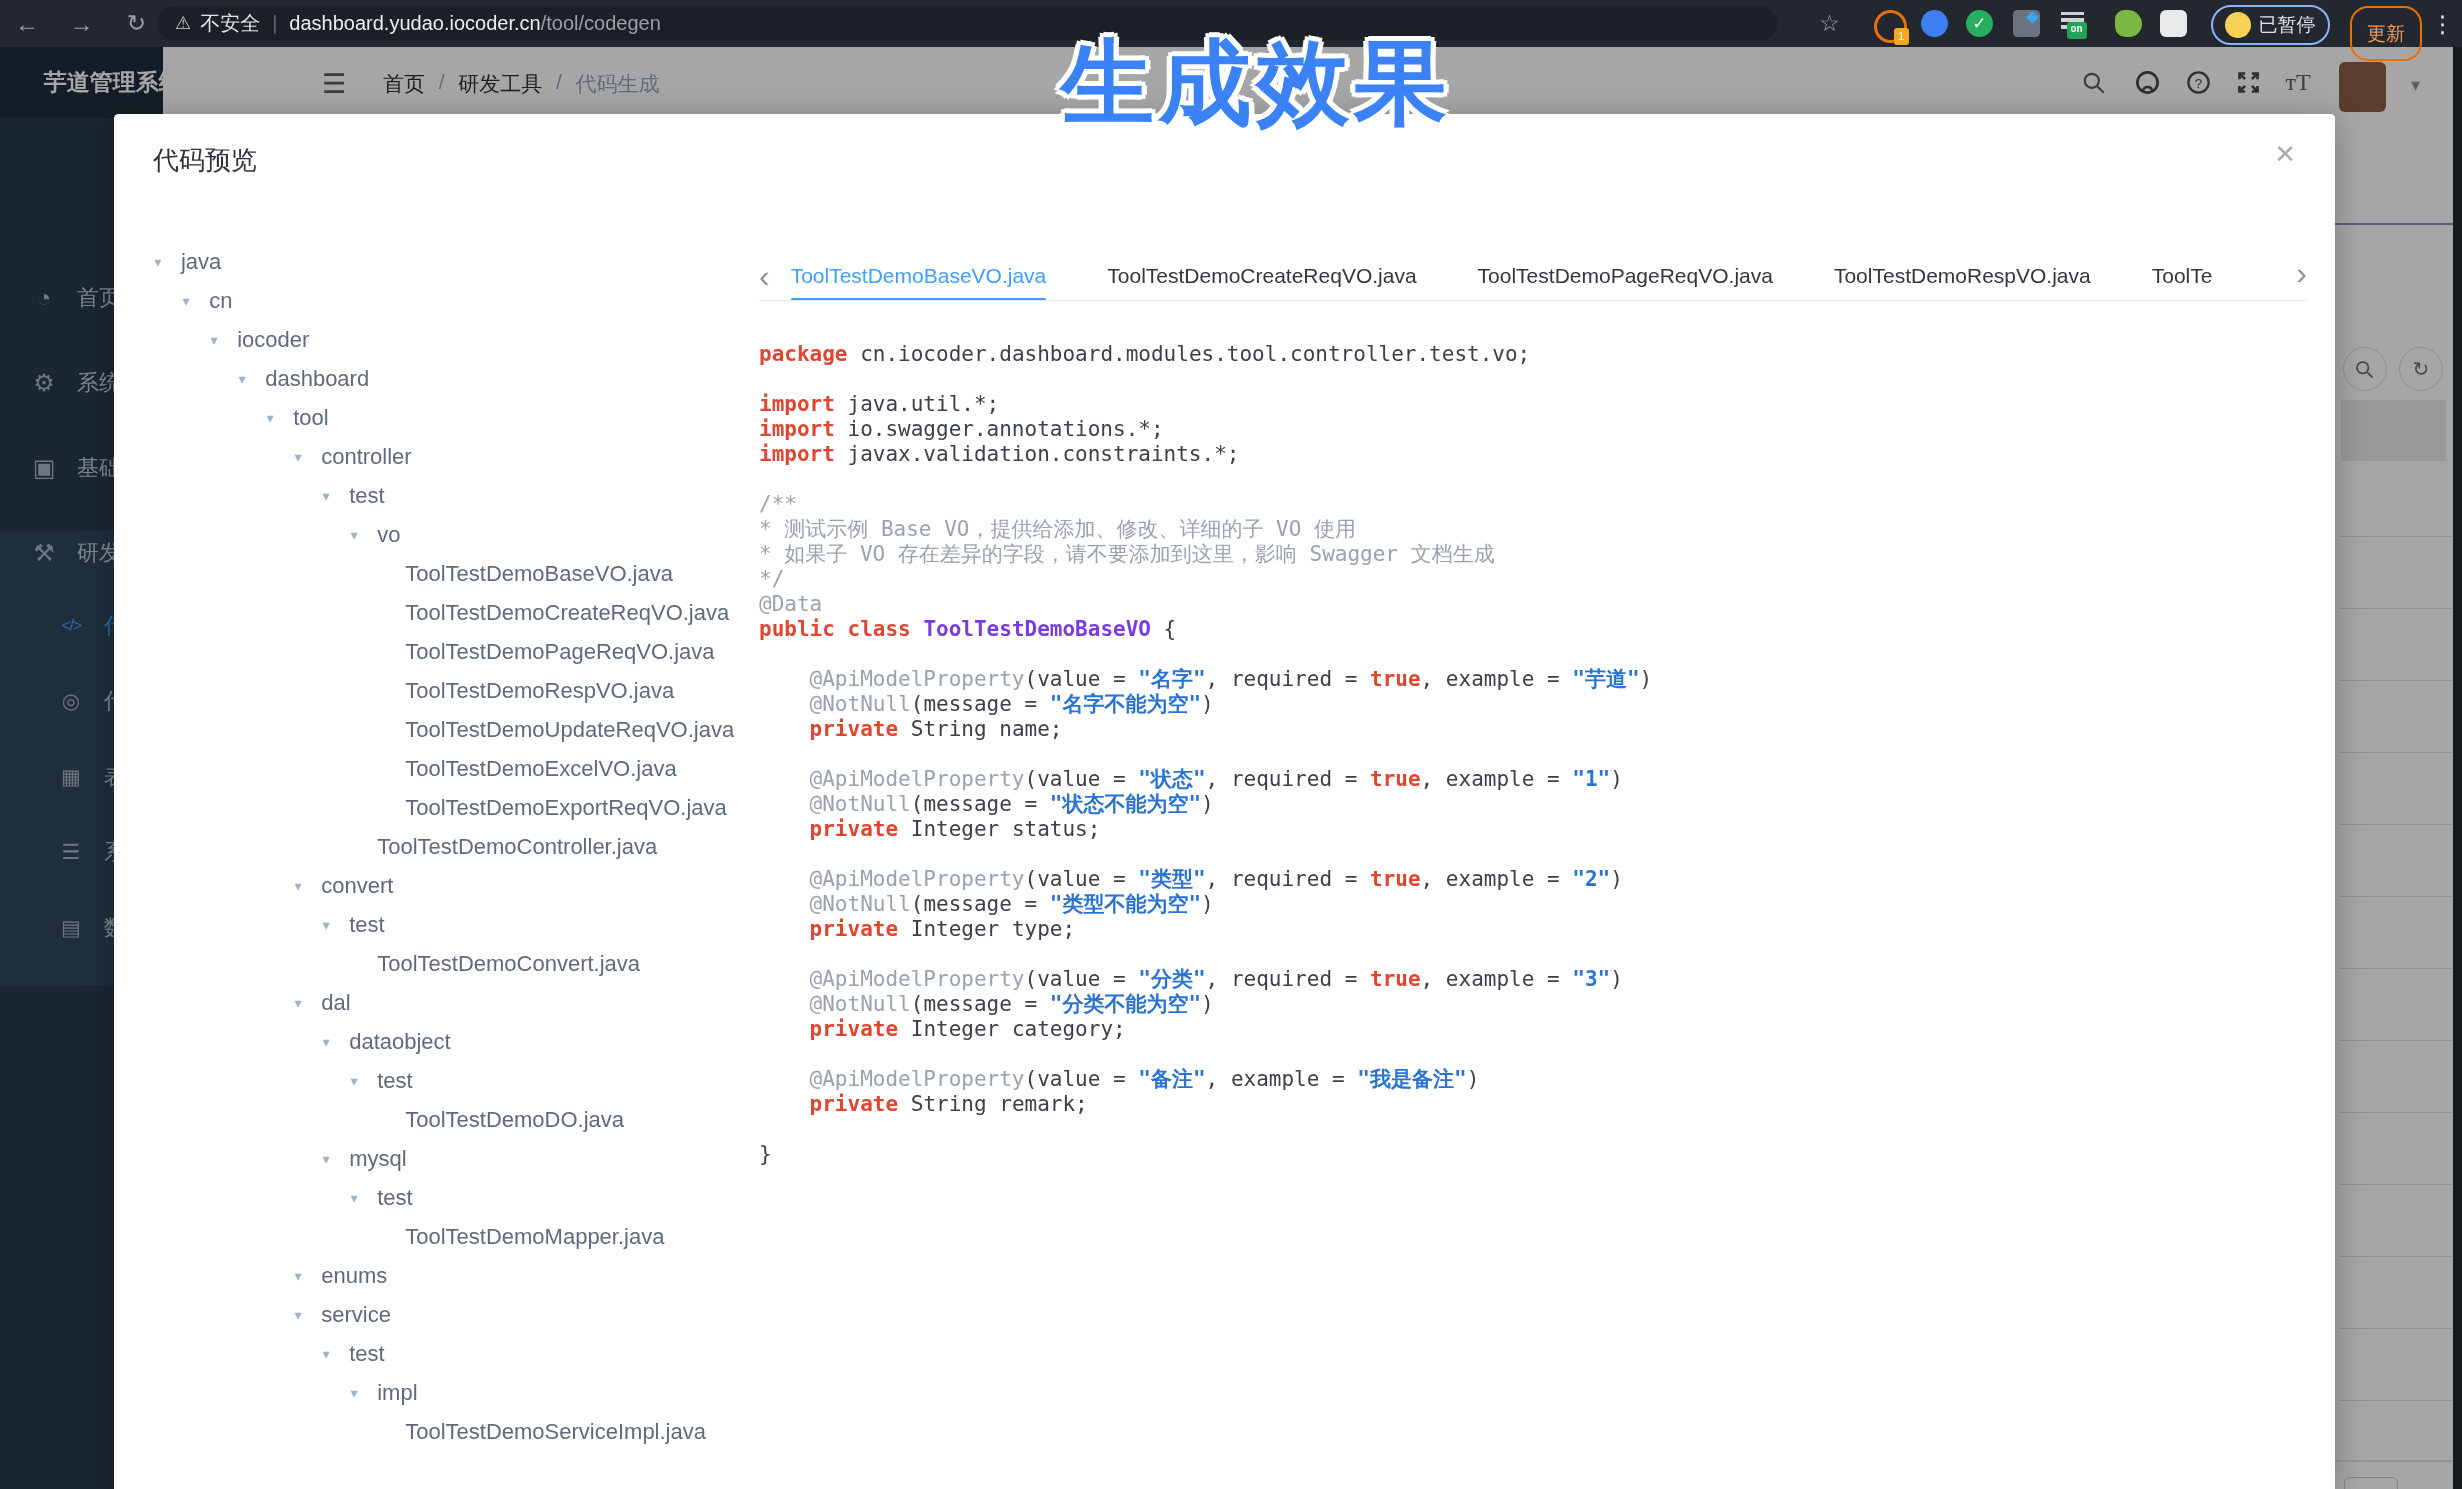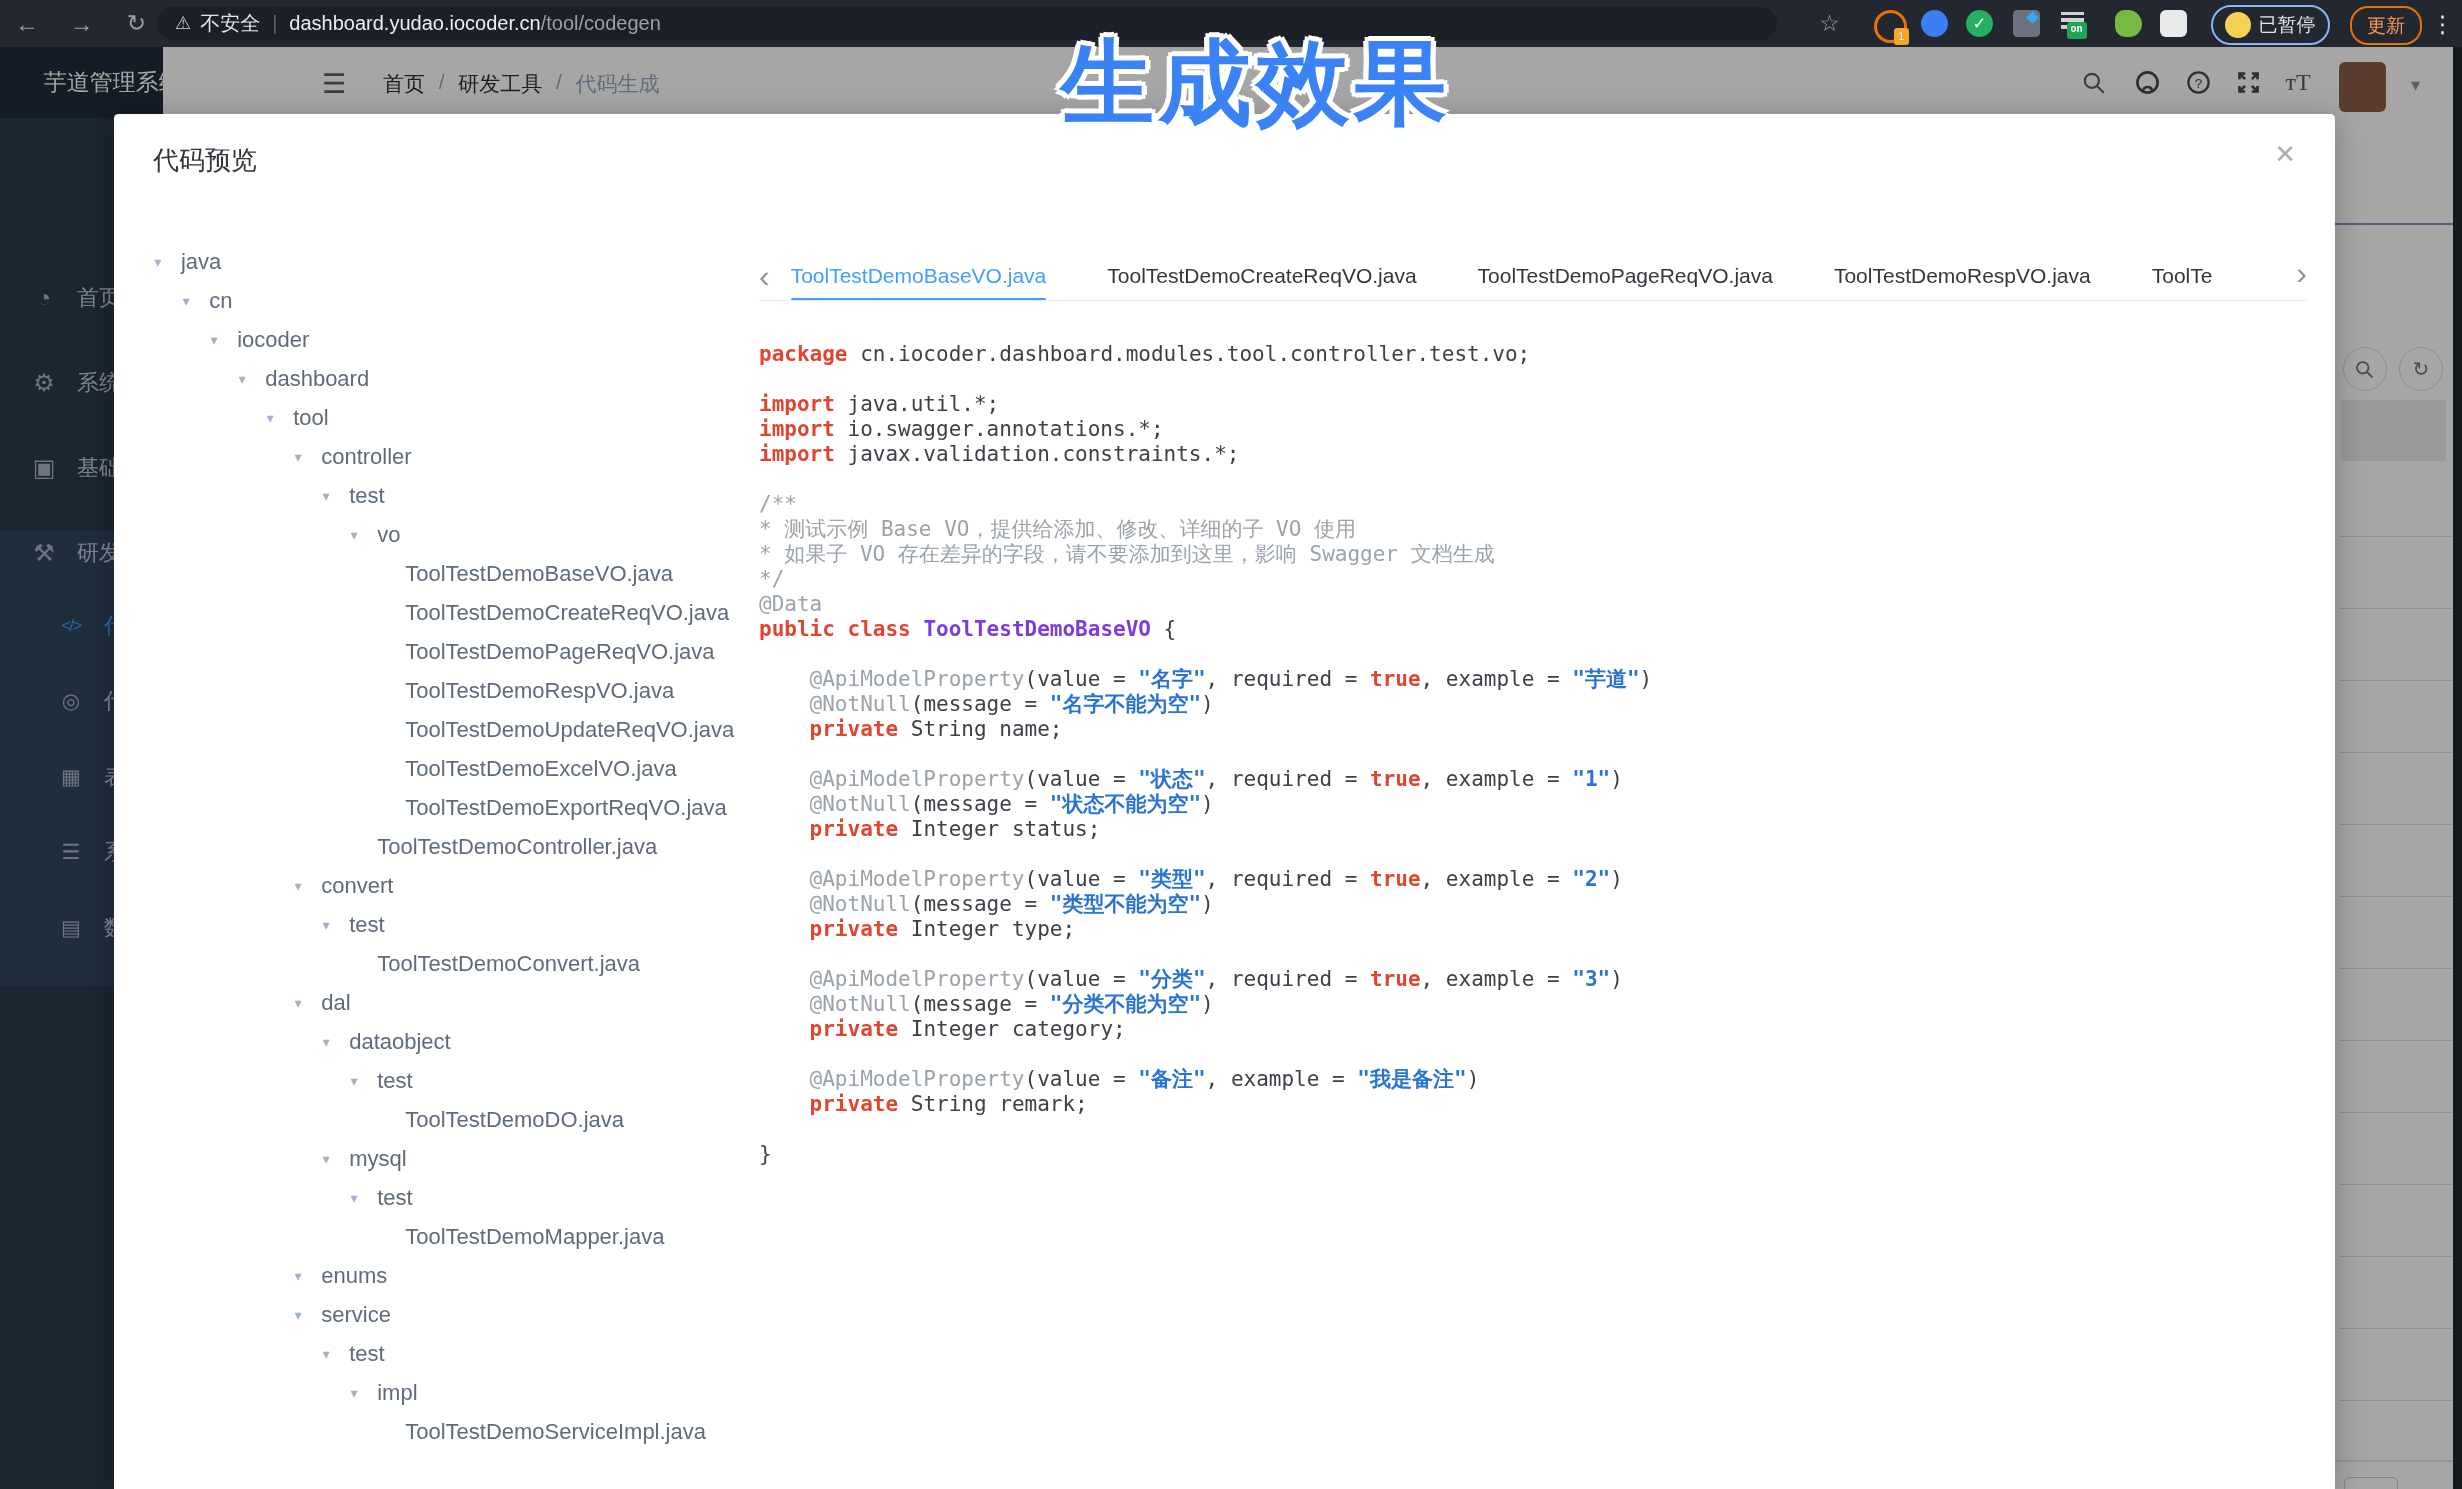--- a/index.html
+++ b/index.html
@@ -15,31 +15,31 @@
   .omnibox .warn{margin-left:18px;font-size:18px;color:#cfd2d6;}
   .omnibox .nslabel{margin-left:9px;color:#dfe2e6;}
   .omnibox .sep{margin:0 12px;color:#5f6368;}
   .url-domain{color:#eceef0;}
   .url-path{color:#9aa0a6;}
   .ext{position:absolute;top:10px;width:27px;height:27px;border-radius:50%;}
   .chip{position:absolute;top:4.6px;height:36px;border-radius:20px;border:2.3px solid #8ab4f8;
         display:flex;align-items:center;padding:0 12px;color:#dfe2e6;font-size:19px;gap:7.6px;}
   .emoji-face{width:26px;height:26px;border-radius:50%;background:#f7d154;display:inline-block;}
   .update-btn{position:absolute;top:6px;height:35px;border-radius:18px;border:2.3px solid #e8710a;
-        color:#f0955a;font-size:19px;display:flex;align-items:center;padding:0 15px;}
+        color:#f0955a;font-size:19px;display:flex;align-items:center;padding:8px 15px;}
   .dots{position:absolute;top:10.6px;color:#e8eaed;font-size:23px;letter-spacing:0;}
 
   
   .app{position:absolute;left:0;top:47px;width:2462px;height:1443px;background:#f0f2f5;z-index:1;}
   .appbar{position:absolute;left:0;top:0;width:2462px;height:71px;background:#ffffff;}
   .logo{position:absolute;left:0;top:0;width:163px;height:71px;background:#1f2d3d;display:flex;align-items:center;}
   .logo img,.logo .avatar-sq{margin-left:27px;}
   .avatar-sq{width:50px;height:50px;border-radius:4.6px;background:#7a5a4c;overflow:hidden;position:relative;}
   .avatar-sq:after{content:"";position:absolute;left:10.6px;top:7.6px;width:29px;height:35px;border-radius:13.7px;background:#e9e2df;}
-  .logo-title{color:#ffffff;font-size:23px;font-weight:normal;margin-left:16.7px;white-space:nowrap;}
+  .logo-title{color:#ffffff;font-size:23px;font-weight:bold;margin-left:16.7px;white-space:nowrap;}
   .hamb{position:absolute;left:322px;top:21px;font-size:27px;color:#5a5e66;}
   .crumb{position:absolute;left:383px;top:23px;font-size:21px;color:#303133;display:flex;gap:13.7px;white-space:nowrap;}
   .crumb .lite{color:#97a8be;}
   .crumb .slash{color:#97a8be;}
   .hd-ic{position:absolute;top:18px;color:#5a5e66;font-size:23px;display:flex;align-items:center;justify-content:center;width:38px;height:35px;}
   .hd-avatar{position:absolute;top:15px;width:47px;height:50px;border-radius:6px;background:#8c5f46;}
   .hd-caret{position:absolute;top:27px;color:#8c939d;font-size:18px;}
 
   
   .sidebar{position:absolute;left:0;top:71px;width:163px;height:1372px;background:#293b4e;}

